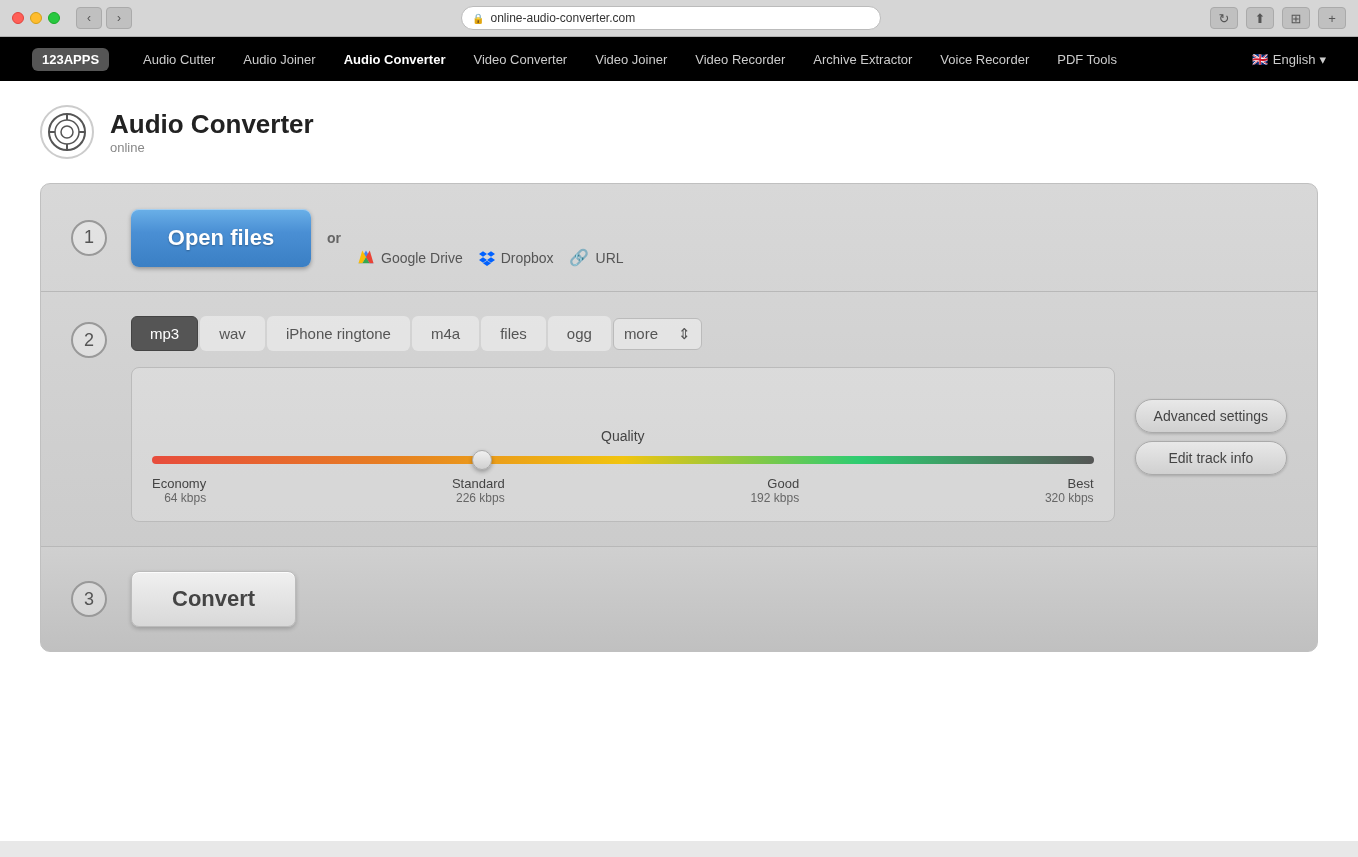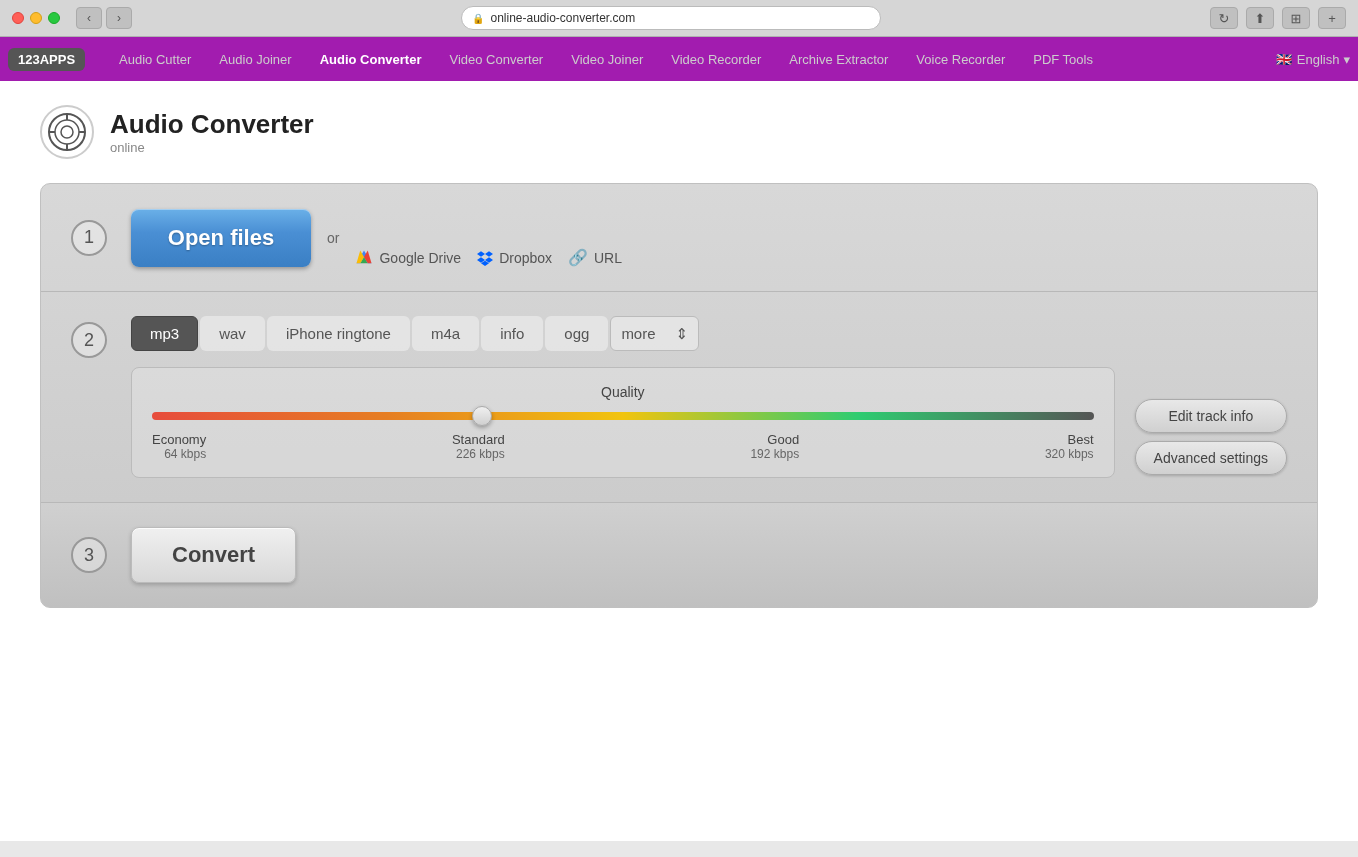--- a/index.html
+++ b/index.html
@@ -41,24 +41,24 @@
     .lock-icon { color: #555; font-size: 10px; }
     .browser-actions { display: flex; gap: 8px; align-items: center; }
     .browser-action-btn {
       width: 28px; height: 22px; background: #c0c0c0; border: 1px solid #aaa;
       border-radius: 4px; display: flex; align-items: center; justify-content: center;
       color: #555; font-size: 13px; cursor: pointer;
     }
 
     
     .app-nav {
-      background: #a21caf;
+      background: #000000;
       display: flex;
       align-items: center;
-      padding: 0 8px;
+      padding: 0 32px;
       height: 44px;
     }
     .brand-badge {
       background: #555; color: white; font-size: 13px; font-weight: bold;
       padding: 4px 10px; border-radius: 6px; margin-right: 20px;
     }
     .nav-links { display: flex; gap: 0; align-items: center; }
     .nav-link {
       color: #ccc; font-size: 13px; padding: 0 14px; height: 44px;
       display: flex; align-items: center; cursor: pointer; text-decoration: none;
@@ -118,32 +118,32 @@
     
     .step1-content { display: flex; align-items: center; gap: 16px; flex-wrap: wrap; }
     .open-files-btn {
       background: linear-gradient(180deg, #6ab0e8 0%, #4a8fd4 40%, #3a7fc4 100%);
       color: white; font-size: 22px; font-weight: 600;
       border: none; border-radius: 8px; cursor: pointer;
       width: 180px; height: 58px;
       box-shadow: 0 2px 4px rgba(0,0,0,0.3), inset 0 1px 0 rgba(255,255,255,0.4);
       text-shadow: 0 1px 2px rgba(0,0,0,0.3);
     }
-    .or-text { color: #666; font-size: 14px; }
+    .or-text { color: #666; font-size: 14px; font-weight: bold; }
     .cloud-links { display: flex; align-items: center; gap: 16px; }
     .cloud-link {
       display: flex; align-items: center; gap: 6px;
       color: #555; font-size: 14px; cursor: pointer; text-decoration: none; margin-top: 40px;
     }
     .gdrive-icon { width: 18px; height: 18px; }
     .url-icon { font-size: 16px; color: #555; }
 
     
     .step2-content { flex: 1; }
-    .format-tabs { display: flex; gap: 2px; margin-bottom: 16px; }
+    .format-tabs { display: flex; align-items: center; gap: 2px; margin-bottom: 16px; }
     .format-tab {
       padding: 8px 18px; border-radius: 6px; font-size: 15px;
       cursor: pointer; border: 1px solid transparent; color: #555;
       background: rgba(255,255,255,0.4);
     }
     .format-tab.active {
       background: #555; color: white; border-color: #444;
     }
     .more-select {
       display: flex; align-items: center; gap: 20px;
@@ -152,21 +152,21 @@
     }
 
     
     .quality-panel {
       background: rgba(255,255,255,0.2);
       border: 1px solid #bbb;
       border-radius: 8px;
       padding: 16px 20px;
       flex: 1;
     }
-    .quality-label { text-align: center; font-size: 14px; color: #444; margin-bottom: 12px; font-weight: 500; }
+    .quality-label { text-align: center; font-size: 14px; color: #444; margin-bottom: 12px; font-weight: 500; margin-top: 44px; }
     .slider-track {
       position: relative; width: 100%; height: 8px;
       border-radius: 4px; margin-bottom: 12px;
       background: linear-gradient(90deg, #e74c3c 0%, #e67e22 25%, #f1c40f 50%, #2ecc71 75%, #555 100%);
     }
     .slider-thumb {
       position: absolute; top: 50%; transform: translate(-50%, -50%);
       left: 35%;
       width: 20px; height: 20px; border-radius: 50%;
       background: linear-gradient(180deg, #f0f0f0 0%, #d0d0d0 100%);
@@ -305,21 +305,21 @@
 
     <div class="step-section" style="align-items: flex-start;">
       <div class="step-badge" style="margin-top: 6px;">2</div>
       <div class="step2-content">
 
         <div class="format-tabs">
           <button class="format-tab active">mp3</button>
           <button class="format-tab">wav</button>
           <button class="format-tab">iPhone ringtone</button>
           <button class="format-tab">m4a</button>
-          <button class="format-tab">info</button>
+          <button class="format-tab">files</button>
           <button class="format-tab">ogg</button>
           <div class="more-select">
             <span>more</span>
             <span>⇕</span>
           </div>
         </div>
 
         <div class="step2-row">
           <div class="quality-panel">
             <div class="quality-label">Quality</div>
@@ -340,22 +340,22 @@
                 <div class="marker-kbps">192 kbps</div>
               </div>
               <div class="quality-marker">
                 <div class="marker-label">Best</div>
                 <div class="marker-kbps">320 kbps</div>
               </div>
             </div>
           </div>
 
           <div class="advanced-btns">
+            <button class="adv-btn">Advanced settings</button>
             <button class="adv-btn">Edit track info</button>
-            <button class="adv-btn">Advanced settings</button>
           </div>
         </div>
       </div>
     </div>
 
     <div class="step-section convert-section">
       <div class="step-badge">3</div>
       <button class="convert-btn">Convert</button>
     </div>
 

